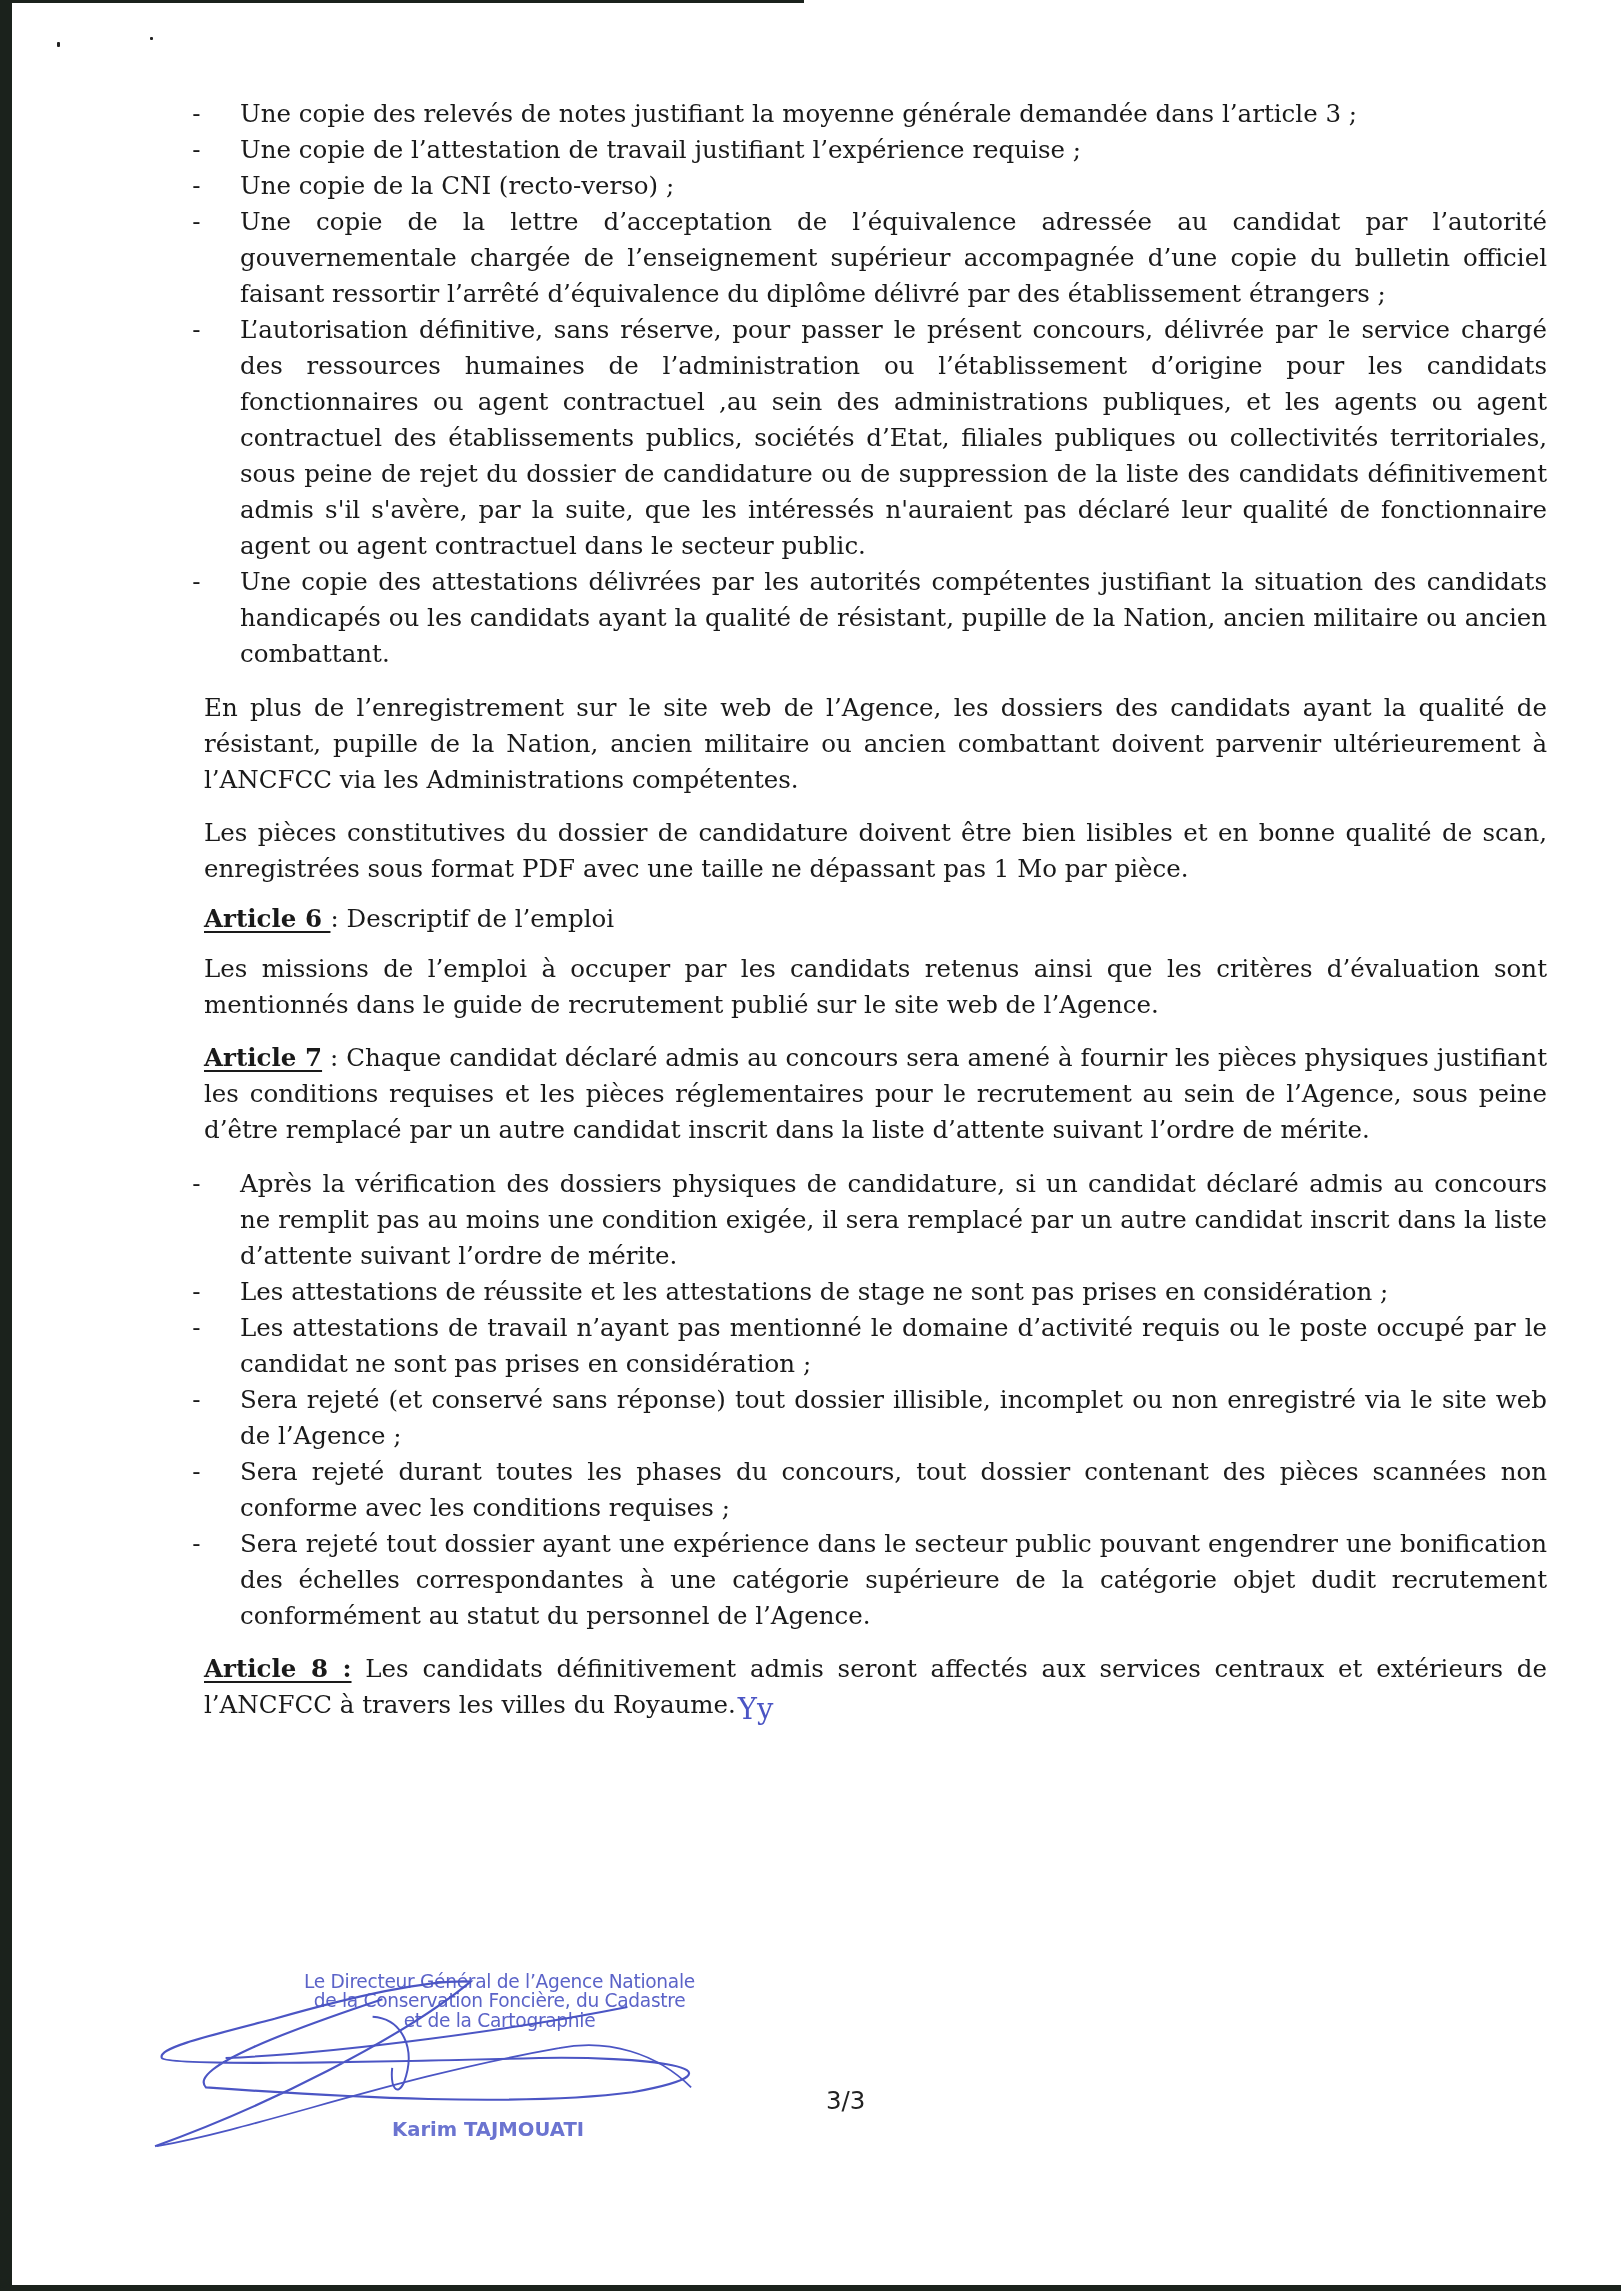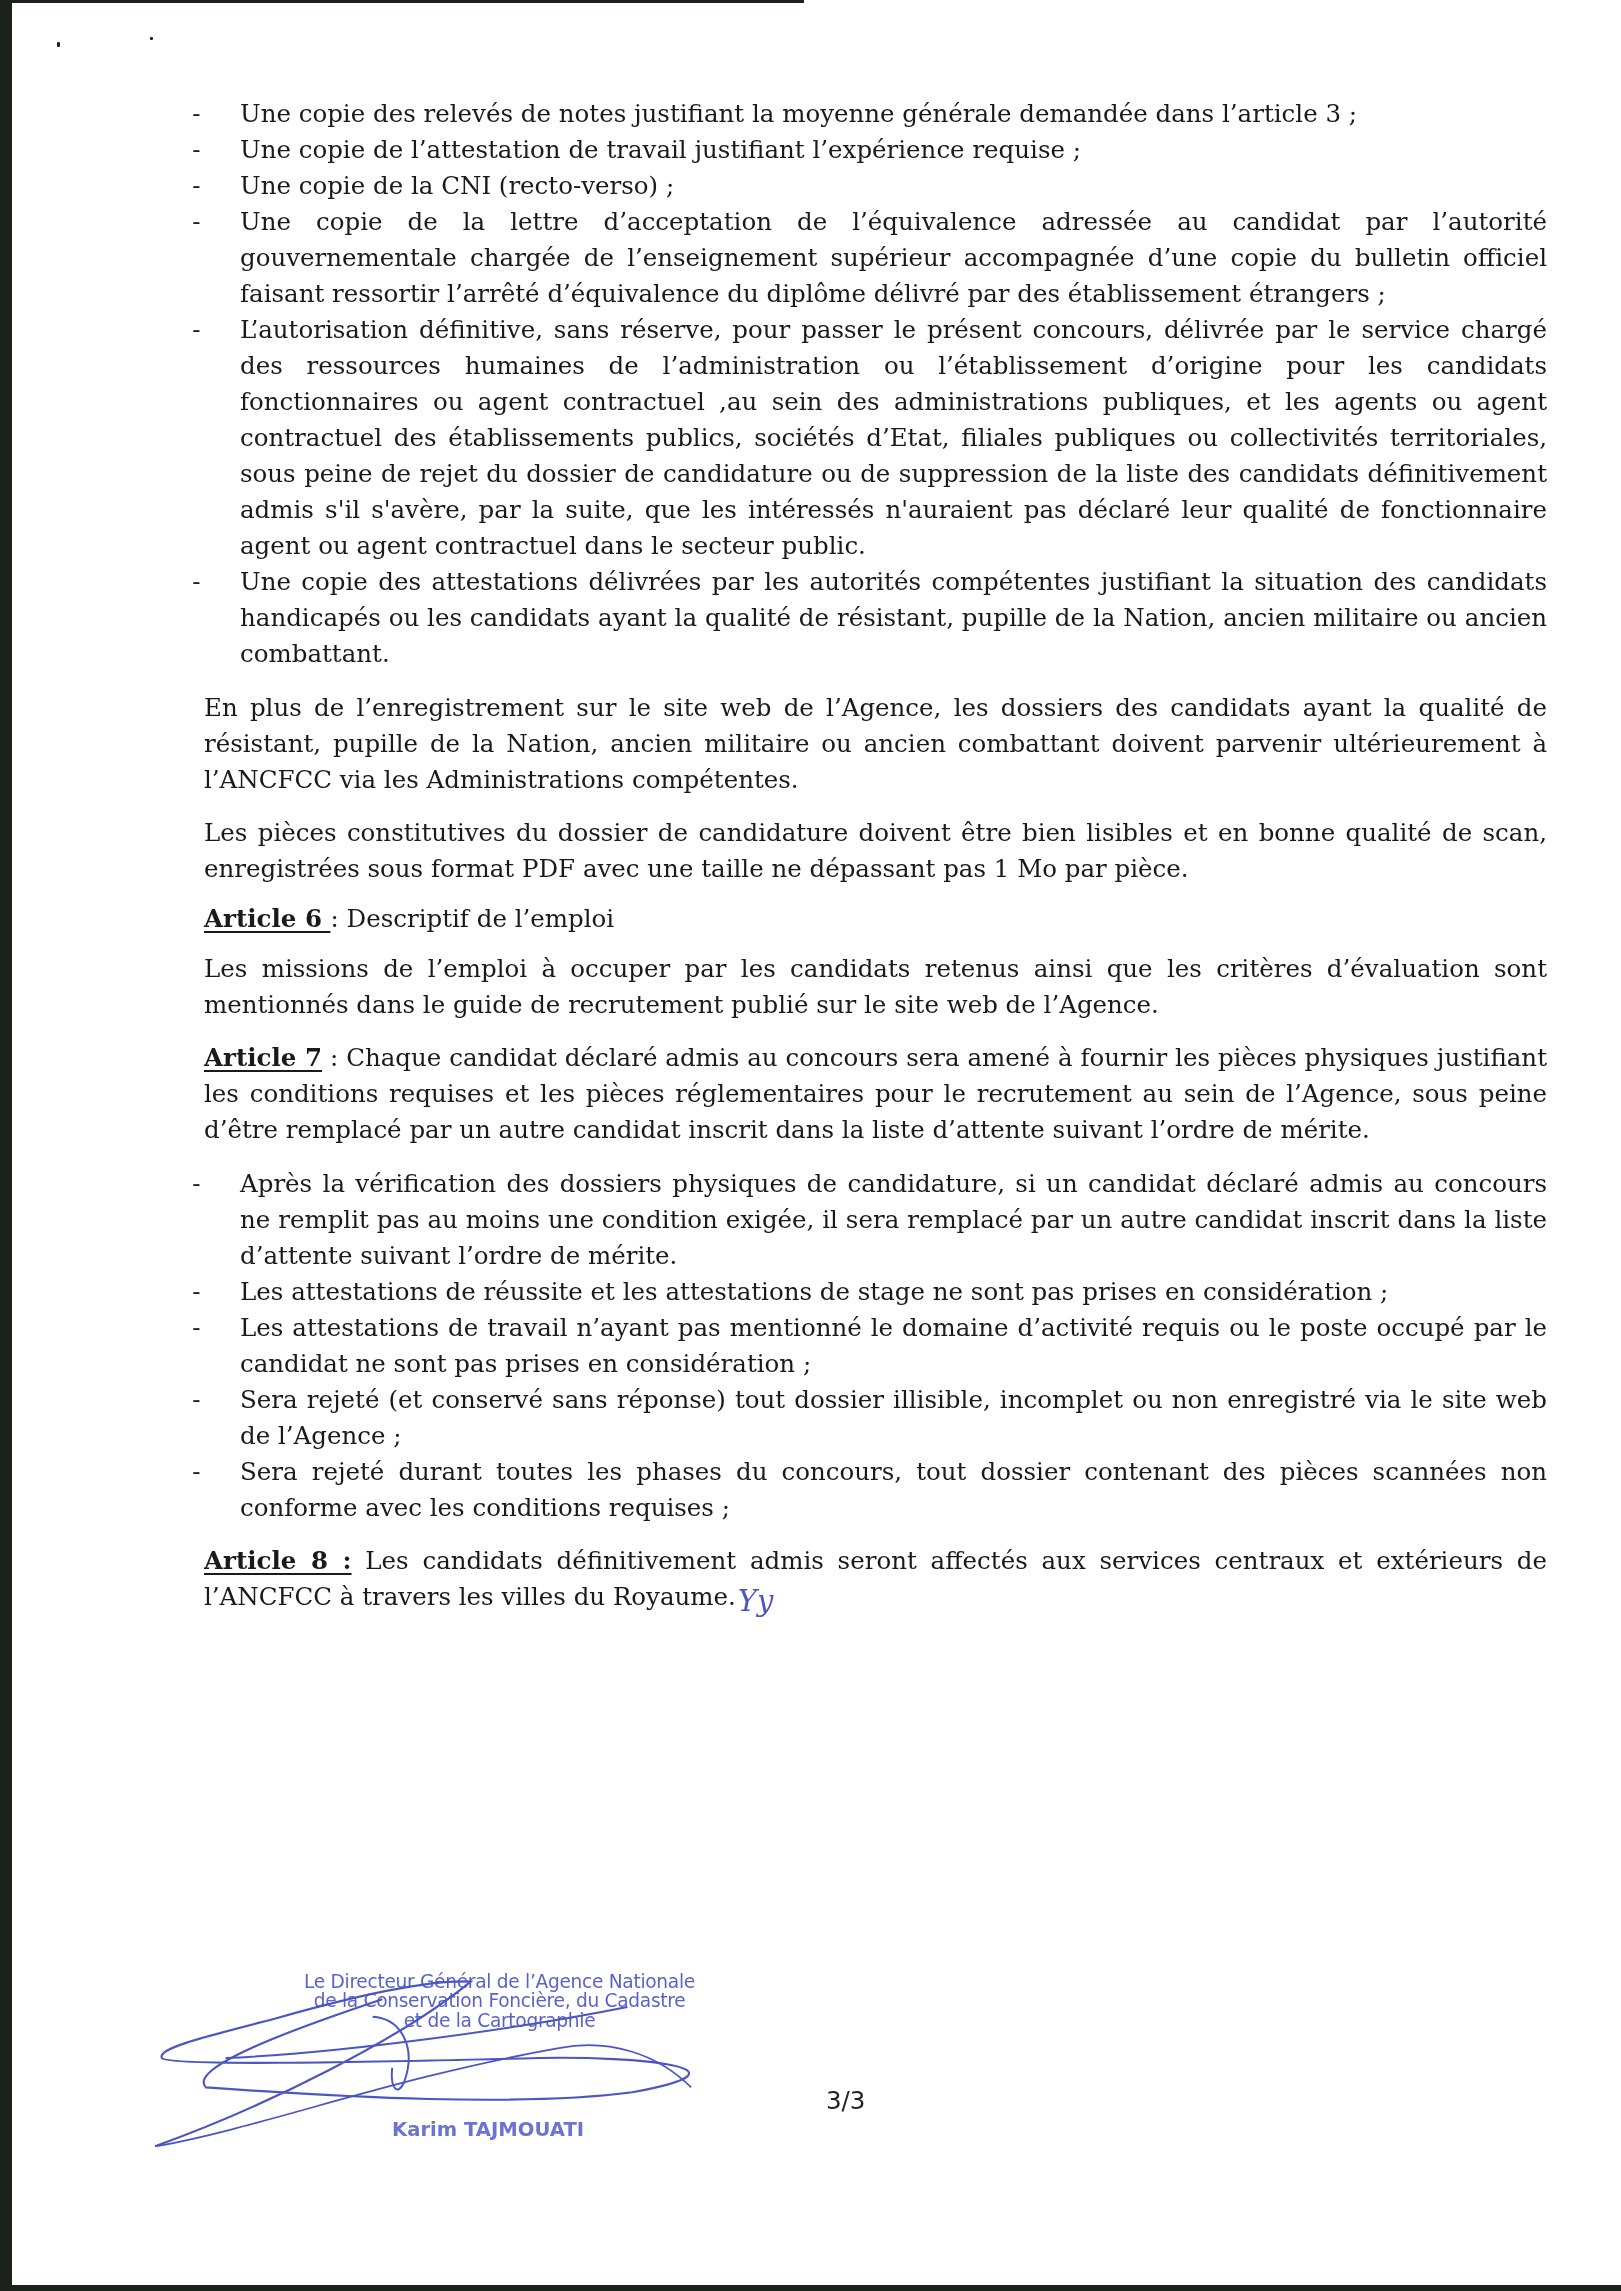--- a/index.html
+++ b/index.html
@@ -33,21 +33,21 @@
     position: absolute; color: #5b63c8; font-family: "DejaVu Sans", "Liberation Sans", sans-serif;
     font-size: 18.6px; line-height: 19.6px; text-align: center; width: 451px; left: 127px; top: 11.8px;
     letter-spacing: -0.3px;
   }
   .sig-name {
     position: absolute; left: 245px; top: 147px; color: #6b74d0;
     font-family: "DejaVu Sans", "Liberation Sans", sans-serif; font-size: 19.6px; font-weight: bold; margin-top: 11px;
   }
   .sig-svg { position: absolute; left: 0; top: 0; }
   .initials {
-    display: inline-block; color: #4b55c4; font-family: "DejaVu Serif", serif; font-style: italic;
+    display: inline-block; color: #4b55c4; font-family: "DejaVu Serif", serif; 
     font-size: 29px; margin-left: 2px; vertical-align: -5.9px;
   }
   .page-number {
     position: absolute; left: 826px; top: 2086px; font-family: "DejaVu Sans", "Liberation Sans", sans-serif;
     font-size: 24.5px; color: #222;
   }
 </style>
 </head>
 <body>
 
@@ -86,20 +86,21 @@
     <span class="article-label">Article 7</span><span class="b"> :</span><span> Chaque candidat déclaré admis au concours sera amené à fournir les pièces physiques justifiant les conditions requises et les pièces réglementaires pour le recrutement au sein de l’Agence, sous peine d’être remplacé par un autre candidat inscrit dans la liste d’attente suivant l’ordre de mérite.</span>
   </p>
 
   <div class="gap-m"></div>
   <ul class="bullets" id="list2">
       <li>Après la vérification des dossiers physiques de candidature, si un candidat déclaré admis au concours ne remplit pas au moins une condition exigée, il sera remplacé par un autre candidat inscrit dans la liste d’attente suivant l’ordre de mérite.</li>
       <li>Les attestations de réussite et les attestations de stage ne sont pas prises en considération ;</li>
       <li>Les attestations de travail n’ayant pas mentionné le domaine d’activité requis ou le poste occupé par le candidat ne sont pas prises en considération ;</li>
       <li>Sera rejeté (et conservé sans réponse) tout dossier illisible, incomplet ou non enregistré via le site web de l’Agence ;</li>
       <li>Sera rejeté durant toutes les phases du concours, tout dossier contenant des pièces scannées non conforme avec les conditions requises ;</li>
+      <li>Sera rejeté tout dossier ayant une expérience dans le secteur public pouvant engendrer une bonification des échelles correspondantes à une catégorie supérieure de la catégorie objet dudit recrutement conformément au statut du personnel de l’Agence.</li>
     </ul>
 
   <div class="gap-m"></div>
   <p class="para">
     <span class="article-label">Article 8 :</span><span> Les candidats définitivement admis seront affectés aux services centraux et extérieurs de l’ANCFCC à travers les villes du Royaume.</span><span class="initials">Yy</span>
   </p>
 </div>
 
 <div class="sig-block">
   <div class="sig-text">

